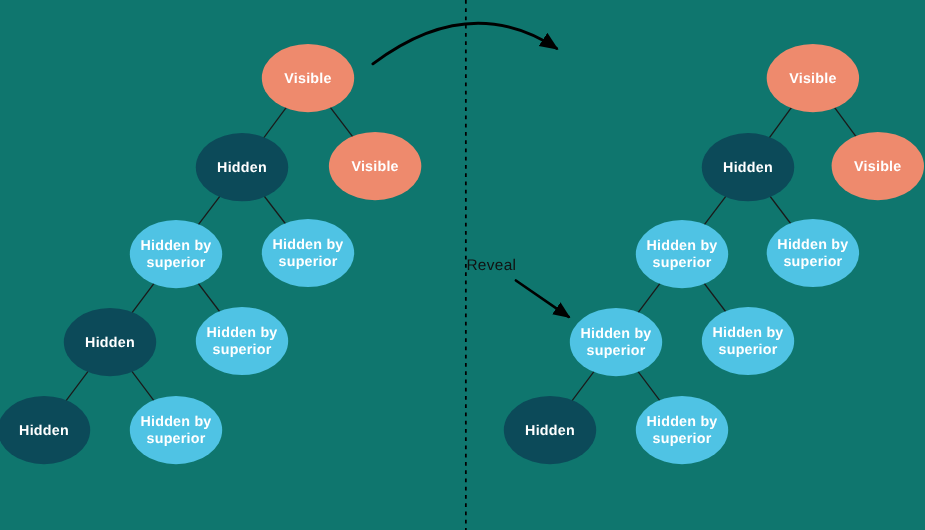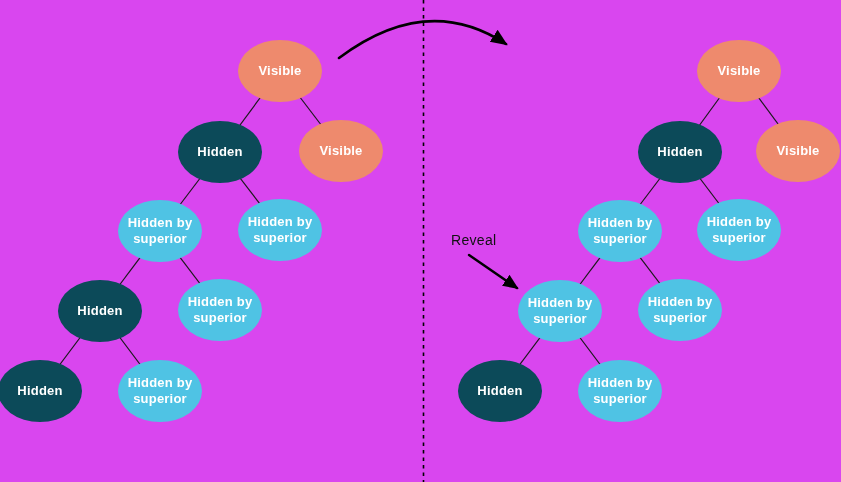--- a/index.html
+++ b/index.html
@@ -1,20 +1,20 @@
 <!DOCTYPE html>
 <html><head>
 <meta charset="utf-8">
 <style>
   html, body { margin: 0; padding: 0; background: #ffffff; }
   .canvas {
     position: relative;
     width: 841px;
     height: 482px;
-    background: #d946ef;
+    background: #0f766e;
     overflow: hidden;
     font-family: "Liberation Sans", sans-serif;
   }
   .diagram-svg {
     position: absolute;
     left: 0; top: 0;
     width: 841px; height: 482px;
   }
   .node {
     position: absolute;
@@ -132,15 +132,15 @@
         <span>Hidden by superior</span>
       </div>
       <div class="node" style="left: 458px; top: 360px; background: rgb(12, 74, 89); color: rgb(255, 255, 255);">
         <span>Hidden</span>
       </div>
       <div class="node" style="left: 578px; top: 360px; background: rgb(79, 195, 228); color: rgb(255, 255, 255);">
         <span>Hidden by superior</span>
       </div>
     </div>
 
-  <div class="annotation" style="left: 451px; top: 232px;">Reveal</div>
+  <div class="annotation" style="left: 424px; top: 232px;">Reveal</div>
 
 </div>
 
 </body></html>

